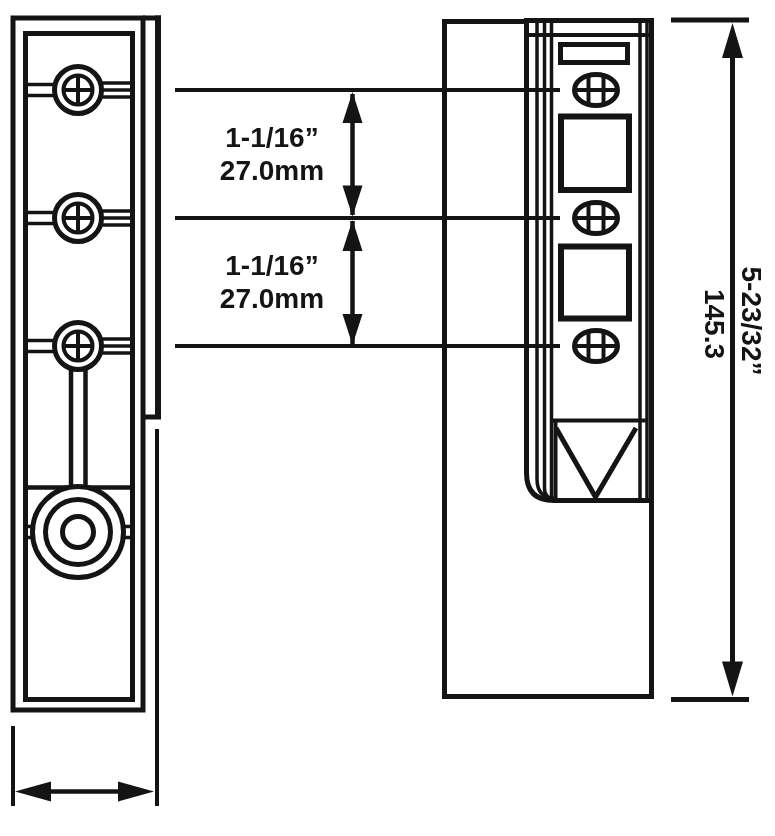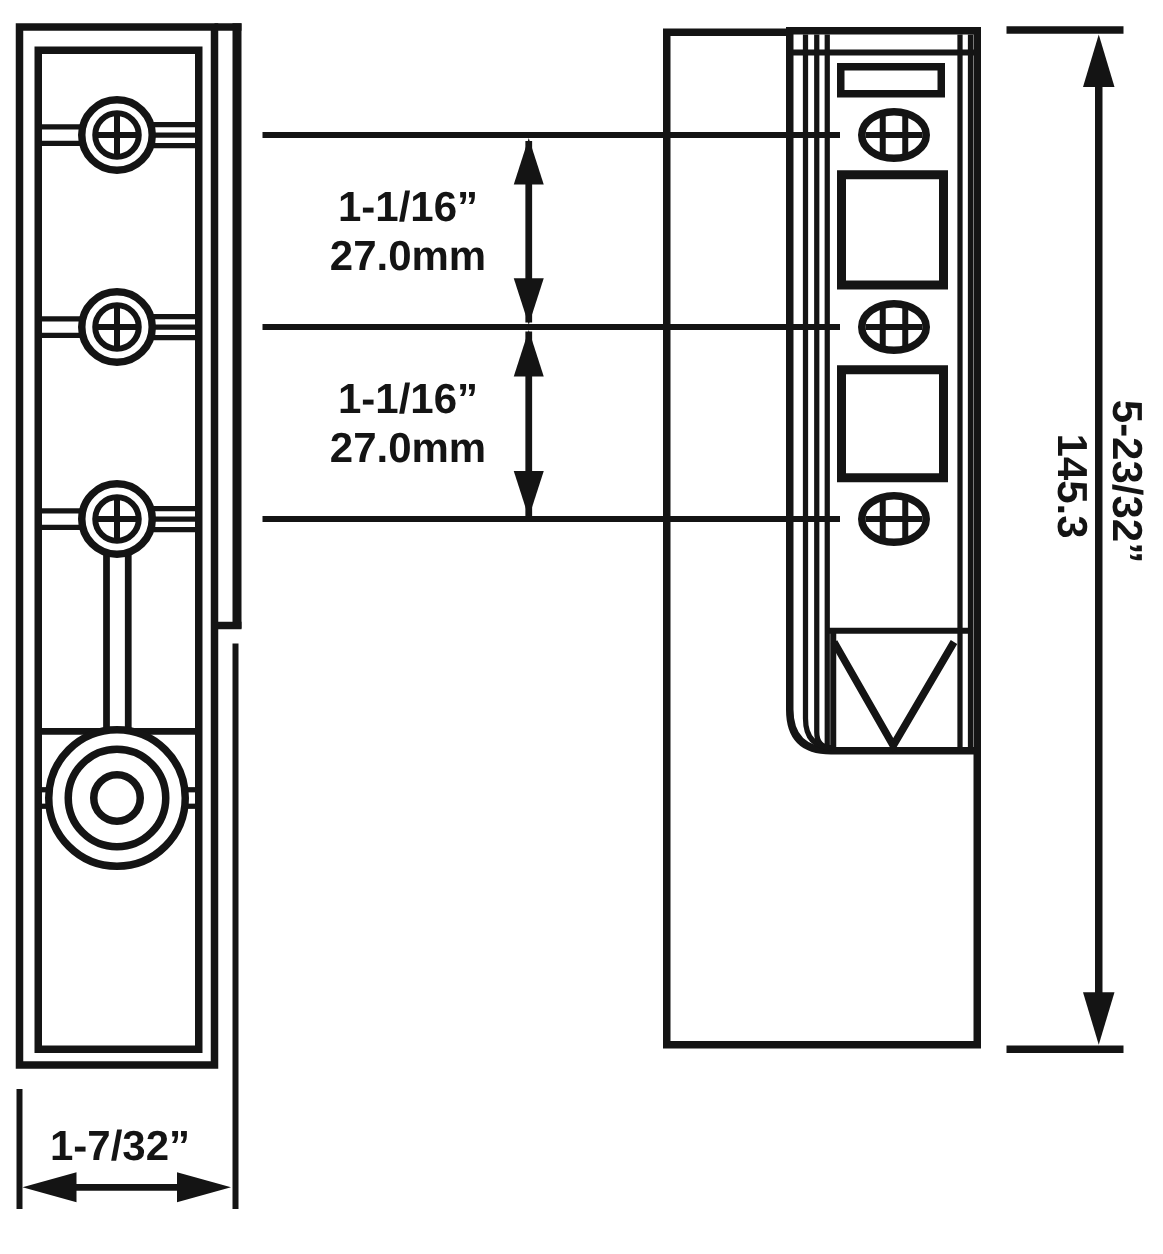--- a/index.html
+++ b/index.html
@@ -167,15 +167,14 @@
 
   <div class="dim" style="left:272px;top:138px;">1-1/16”</div>
   <div class="dim" style="left:272px;top:171px;">27.0mm</div>
 
   <div class="dim" style="left:272px;top:266px;">1-1/16”</div>
   <div class="dim" style="left:272px;top:299px;">27.0mm</div>
 
   <div class="dim rot" style="left:751px;top:321px;">5-23/32”</div>
   <div class="dim rot" style="left:714px;top:324px;">145.3</div>
 
-  <div class="dim" style="left:80px;top:764px;">1-7/32”</div>
 
 </div>
 
 </body></html>

